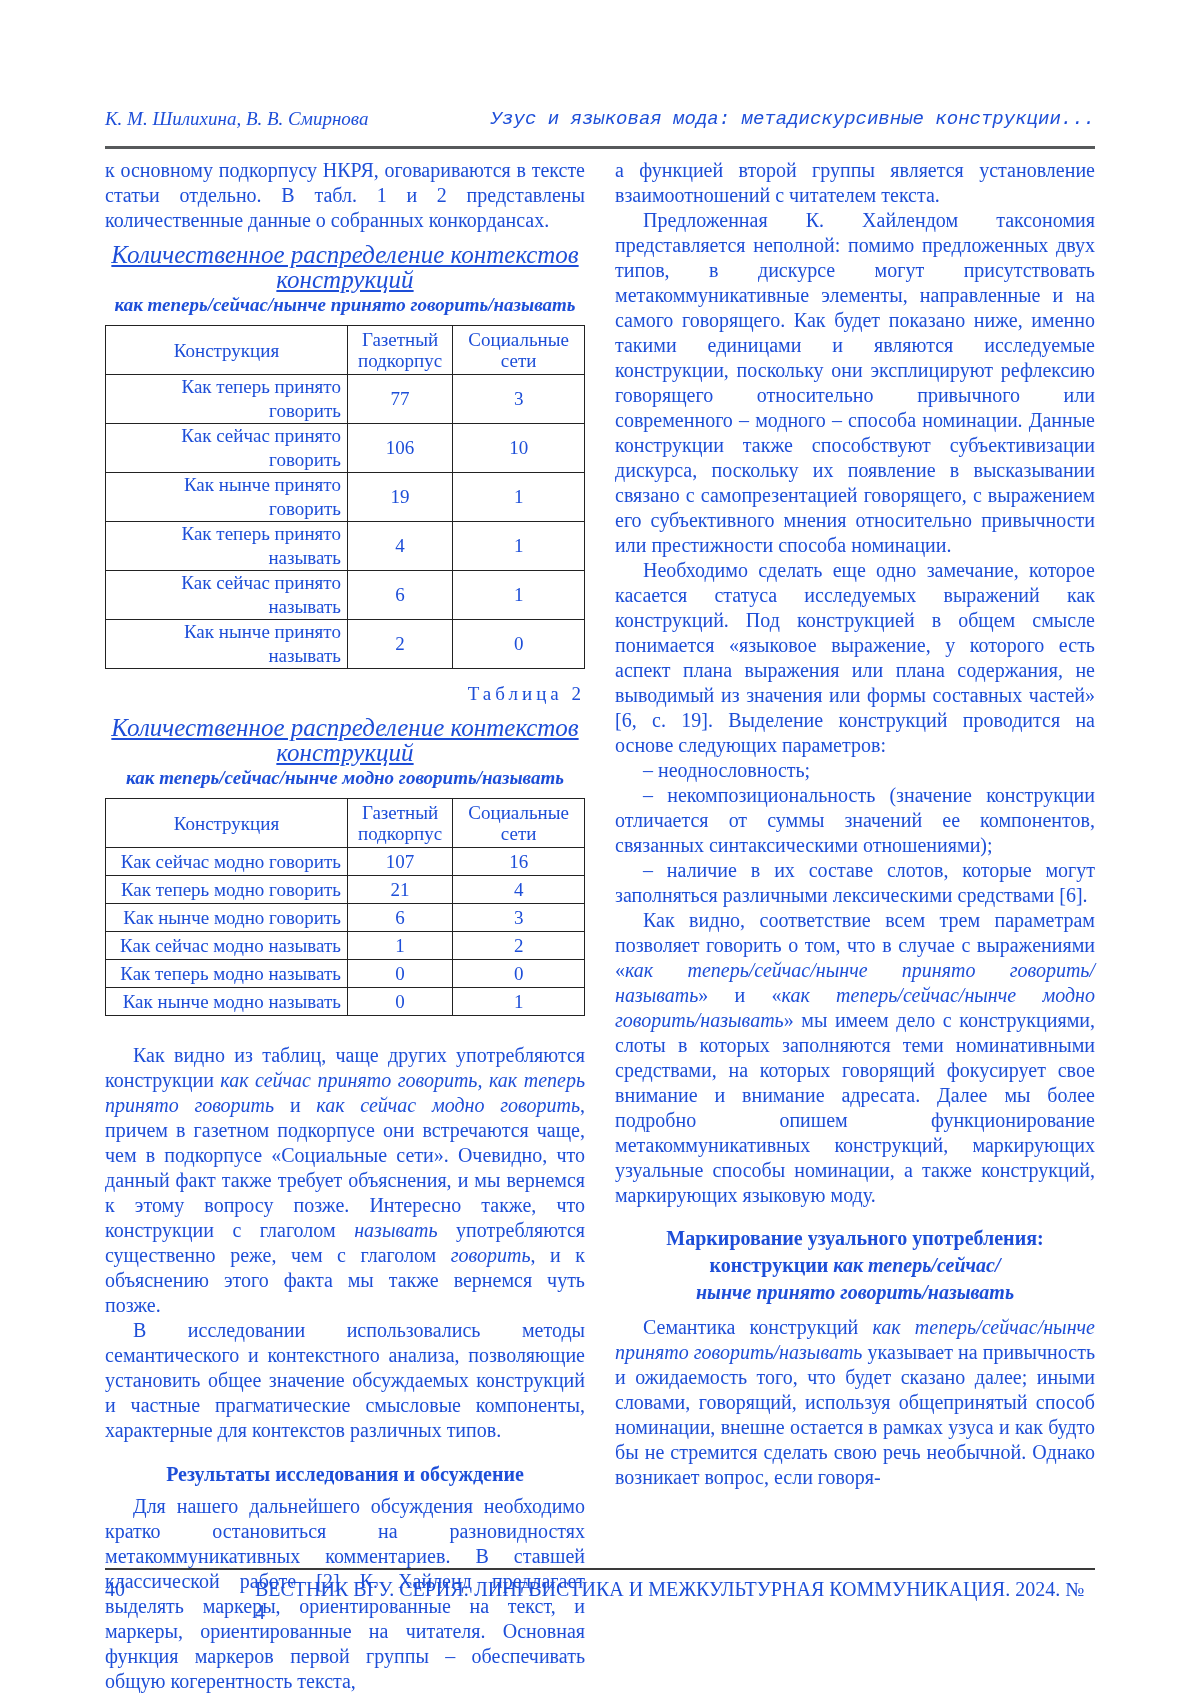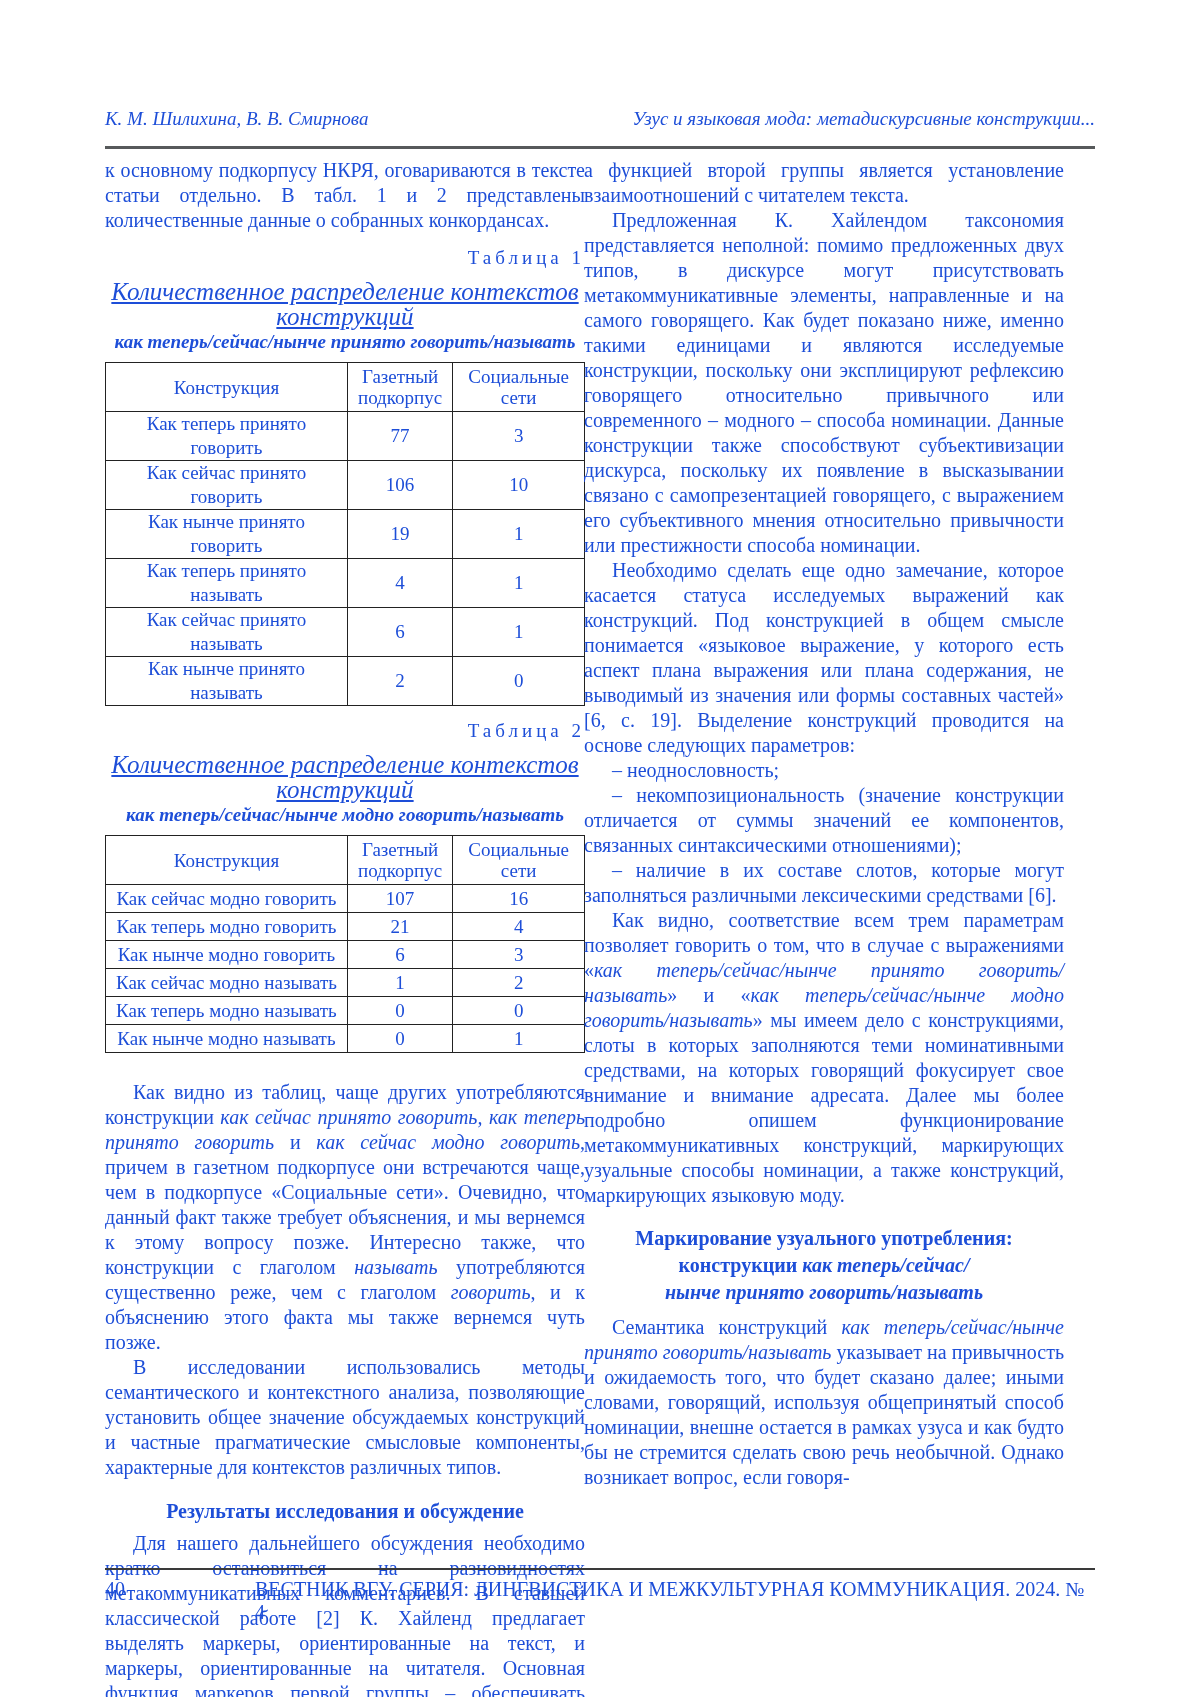--- a/index.html
+++ b/index.html
@@ -7,63 +7,62 @@
     position:relative;
     width:1200px;height:1697px;
     background:#ffffff;
     font-family:"Liberation Serif","DejaVu Serif",serif;
     color:#1d4ed8;
     overflow:hidden;
     margin:0 auto;
   }
   
   .hdr-authors{position:absolute;left:105px;top:108px;font-style:italic;font-size:19px;}
-  .hdr-title{position:absolute;right:105px;top:108px;font-style:italic;font-size:19px;}
+  .hdr-title{position:absolute;right:105px;top:108px;font-style:italic;font-size:19px;font-family:Liberation Mono, monospace;}
   .hdr-rule{position:absolute;left:105px;width:990px;top:146px;height:3px;background:#57595b;}
   
   .ftr-rule{position:absolute;left:105px;width:990px;top:1568px;height:2px;background:#3a3a3a;}
   .ftr{position:absolute;left:105px;width:990px;top:1578px;display:flex;align-items:flex-start;}
   .ftr-num{font-size:20px;flex:0 0 auto;}
   .ftr-journal{flex:1 1 auto;text-align:left;font-size:20px;padding-left:130px;}
   
   .col{position:absolute;top:158px;width:480px;font-size:20px;line-height:25px;text-align:justify;}
   .col-left{left:105px;}
-  .col-right{left:584px;}
+  .col-right{left:615px;}
   p{margin:0;}
   .indent{text-indent:28px;}
   .it{font-style:italic;}
   .bd{font-weight:bold;}
   
   .tbl-label{margin-top:13px;text-align:right;font-size:19px;letter-spacing:4px;line-height:24px;}
   .tbl-caption{margin-top:9px;text-align:center;font-style:italic;font-size:25px;line-height:25px;text-indent:0;text-decoration:underline;}
   .tbl-caption-bold{font-weight:bold;text-align:center;font-style:italic;font-size:19px;line-height:25px;}
   
   table.data-table{width:100%;border-collapse:collapse;margin-top:8px;font-size:19px;}
   table.data-table th{font-weight:normal;text-align:center;vertical-align:middle;line-height:21px;padding:3px 4px;border:1.5px solid #222;}
   table.data-table td{text-align:center;height:27px;padding:0 6px;border:1.5px solid #222;line-height:24px;}
-  table.data-table td:first-child{text-align:center;}
+  table.data-table td:first-child{text-align:right;}
   col.c1{width:50.5%;}col.c2{width:22%;}col.c3{width:27.5%;}
   
   .sect-heading{margin:19px 0 7px;font-weight:bold;text-align:center;text-indent:0;}
   .sect-heading3{margin:17px 0 9px;font-weight:bold;text-align:center;text-indent:0;line-height:27px;}
   .sp-before{margin-top:27px;}
 </style>
 </head>
 <body>
 
 <div class="page">
 
   <div class="hdr-authors">К. М. Шилихина, В. В. Смирнова</div>
   <div class="hdr-title">Узус и языковая мода: метадискурсивные конструкции...</div>
   <div class="hdr-rule"></div>
 
   <div class="col col-left">
     <p>к основному подкорпусу НКРЯ, оговариваются в тексте статьи отдельно. В табл. 1 и 2 представлены количественные данные о собранных конкордансах.</p>
 
-    <div class="tbl-label">Таблица 1</div>
     <div class="tbl-caption">Количественное распределение контекстов конструкций</div>
     <div class="tbl-caption-bold">как теперь/сейчас/нынче принято говорить/называть</div>
 
     <table class="data-table">
       <colgroup>
           <col class="c1">
           <col class="c2">
           <col class="c3">
         </colgroup>
       <thead>

